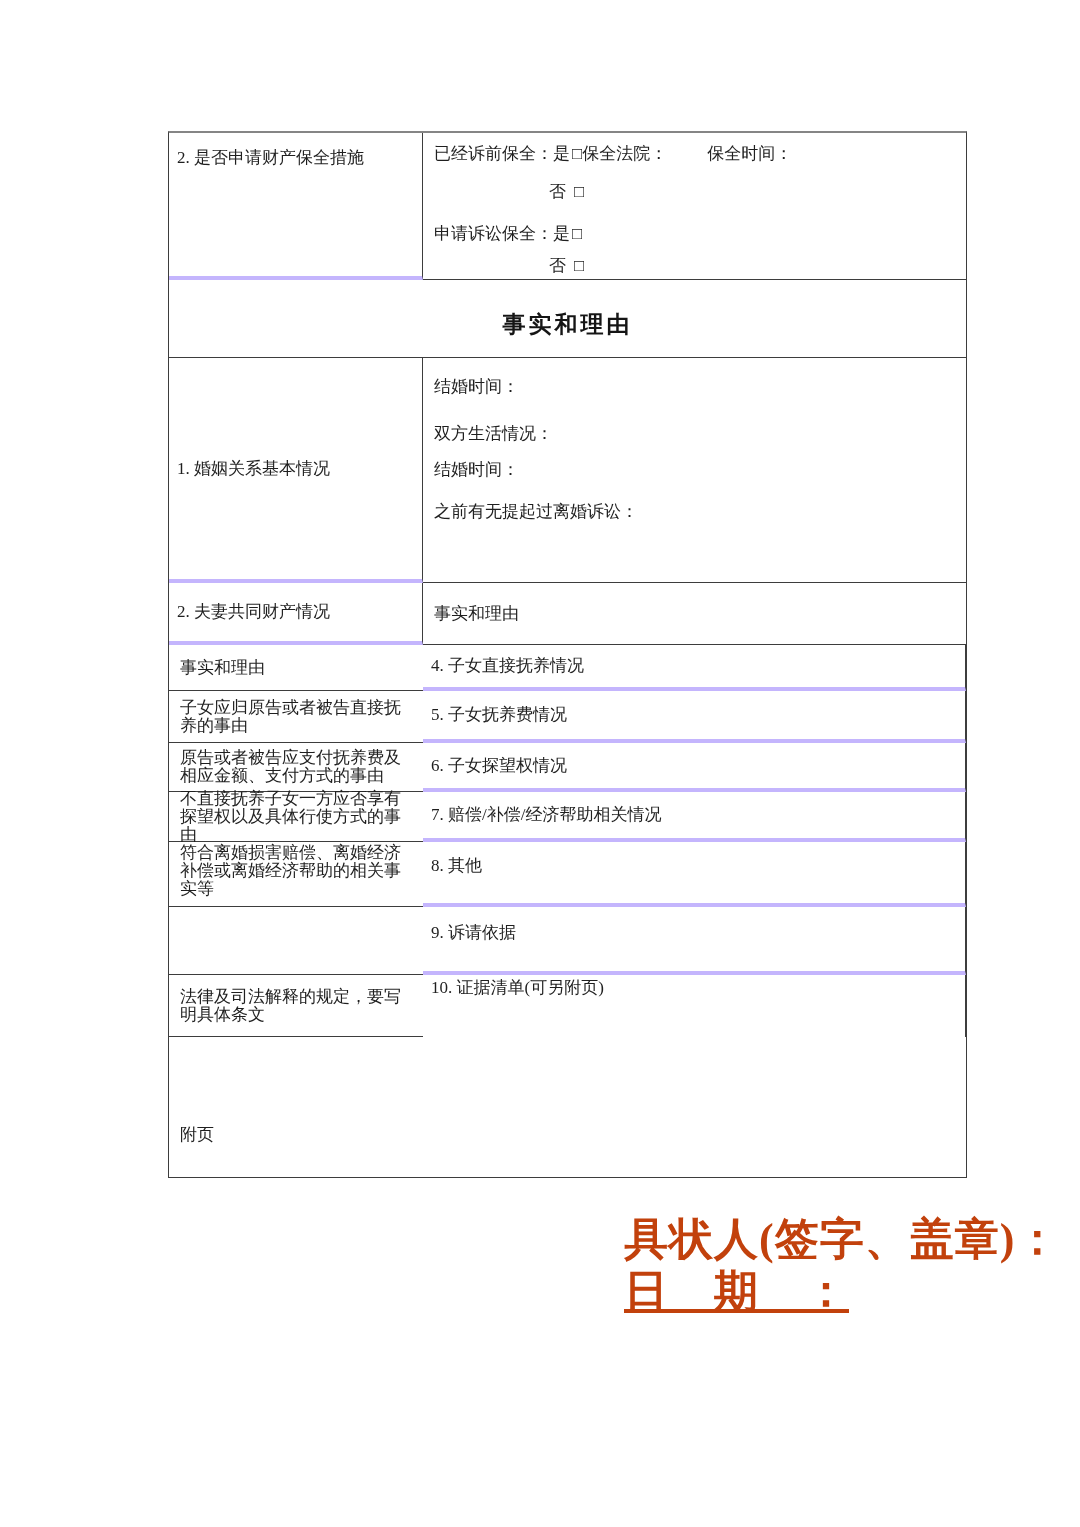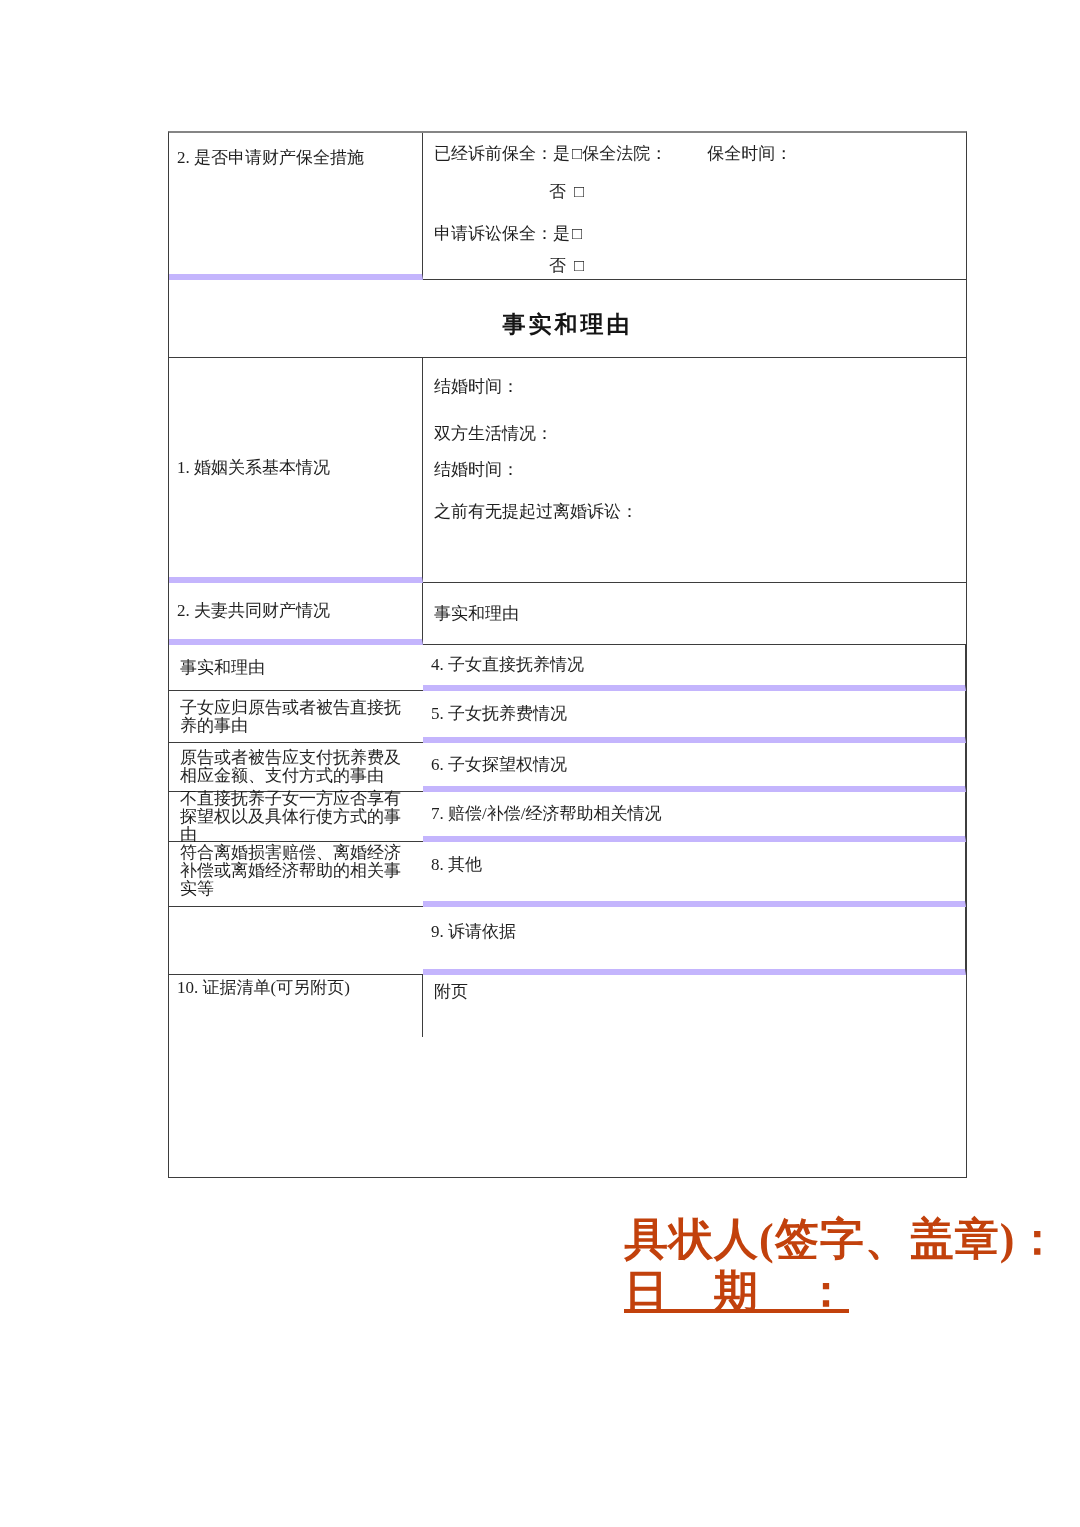--- a/index.html
+++ b/index.html
@@ -22,21 +22,21 @@
     border: 1px solid #3d3d3d;
     border-top: 2px solid #858585;
     box-sizing: border-box;
     font-size: 17px;
     line-height: 18px;
   }
   .doc-table > div { box-sizing: border-box; }
 
   .lc {                      
     border-right: 1px solid #3d3d3d;
-    border-bottom: 6px solid #c4b5fd;
+    border-bottom: 4px solid #c4b5fd;
     display: flex; align-items: center;
     padding: 0 6px 0 8px;
   }
   .cc {                      
     border-bottom: 1px solid #3d3d3d;
     display: flex; flex-direction: column; justify-content: center;
     padding-left: 11px; padding-right: 8px;
   }
   .no-bb { border-bottom: none; }
 
@@ -164,20 +164,23 @@
     <div class="lc va-bottom pb14">
       <span>8. 其他</span>
     </div>
     <div class="cc">
       <span></span>
     </div>
 
     <div class="lc va-bottom pb12">
       <span>9. 诉请依据</span>
     </div>
+    <div class="cc jc-bottom pb12">
+      <span>法律及司法解释的规定，要写明具体条文</span>
+    </div>
 
     <div class="lc va-bottom pb36 no-bb">
       <span>10. 证据清单(可另附页)</span>
     </div>
     <div class="cc jc-bottom pb36 no-bb">
       <span>附页</span>
     </div>
 
   </div>
 

